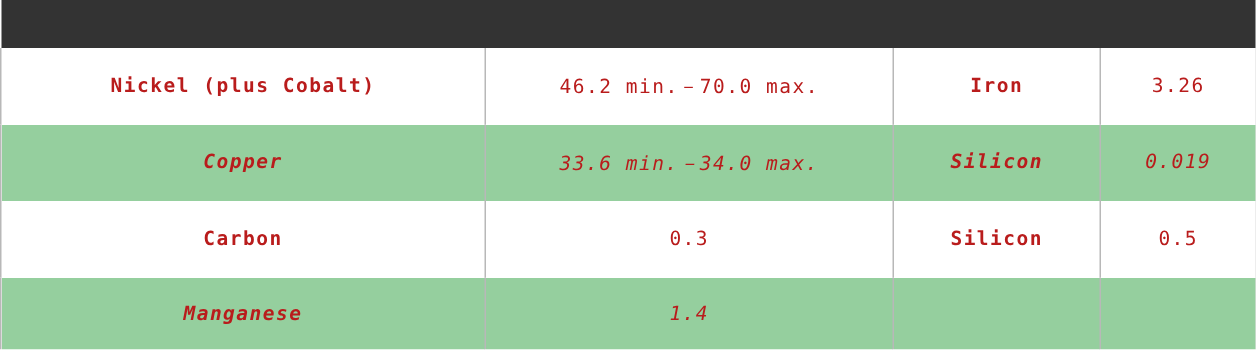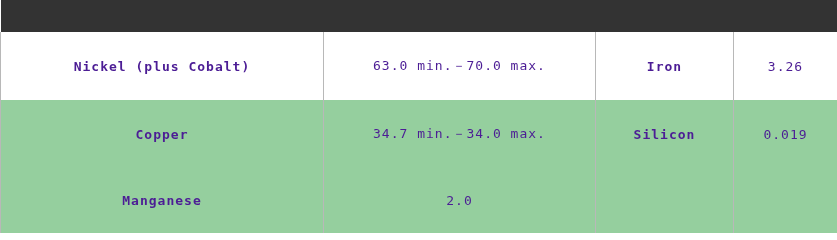--- a/index.html
+++ b/index.html
@@ -43,21 +43,21 @@
   tbody tr.row-last {
     height: 48px;
   }
 
   tbody td {
     border-left: 1px solid #b8b8b8;
     border-right: 1px solid #b8b8b8;
     text-align: center;
     vertical-align: middle;
     padding: 0 19px;
-    color: #4c1d95;
+    color: #b91c1c;
     font-size: 13px;
     letter-spacing: 0px;
     white-space: nowrap;
     overflow: hidden;
   }
 
   tbody td.cell-label {
     font-weight: bold;
     font-size: 13px;
     letter-spacing: 1px;
@@ -67,20 +67,21 @@
     font-weight: normal;
     font-size: 13px;
     letter-spacing: 1px;
   }
 
   tbody tr.row-odd td {
     background: #ffffff;
   }
   tbody tr.row-even td {
     background: #95cf9e;
+    font-style: italic;
   }
 
   tbody td.cell-empty {
     border-left: 1px solid rgba(184,184,184,0.0);
   }
 </style>
 </head>
 <body>
 
 <table class="composition-table">
@@ -97,34 +98,40 @@
       <td></td>
       <td></td>
       <td></td>
     </tr>
   </thead>
 
   <tbody>
 
     <tr class="row-odd">
       <td class="cell-label">Nickel (plus Cobalt)</td>
-      <td class="cell-value">63.0 min.－70.0 max.</td>
+      <td class="cell-value">46.2 min.－70.0 max.</td>
       <td class="cell-label">Iron</td>
       <td class="cell-value">3.26</td>
     </tr>
 
     <tr class="row-even">
       <td class="cell-label">Copper</td>
-      <td class="cell-value">34.7 min.－34.0 max.</td>
+      <td class="cell-value">33.6 min.－34.0 max.</td>
       <td class="cell-label">Silicon</td>
       <td class="cell-value">0.019</td>
     </tr>
 
+    <tr class="row-odd">
+      <td class="cell-label">Carbon</td>
+      <td class="cell-value">0.3</td>
+      <td class="cell-label">Silicon</td>
+      <td class="cell-value">0.5</td>
+    </tr>
 
     <tr class="row-even row-last">
       <td class="cell-label">Manganese</td>
-      <td class="cell-value">2.0</td>
+      <td class="cell-value">1.4</td>
       <td class="cell-label cell-empty"></td>
       <td class="cell-value cell-empty"></td>
     </tr>
 
   </tbody>
 </table>
 
 </body></html>

